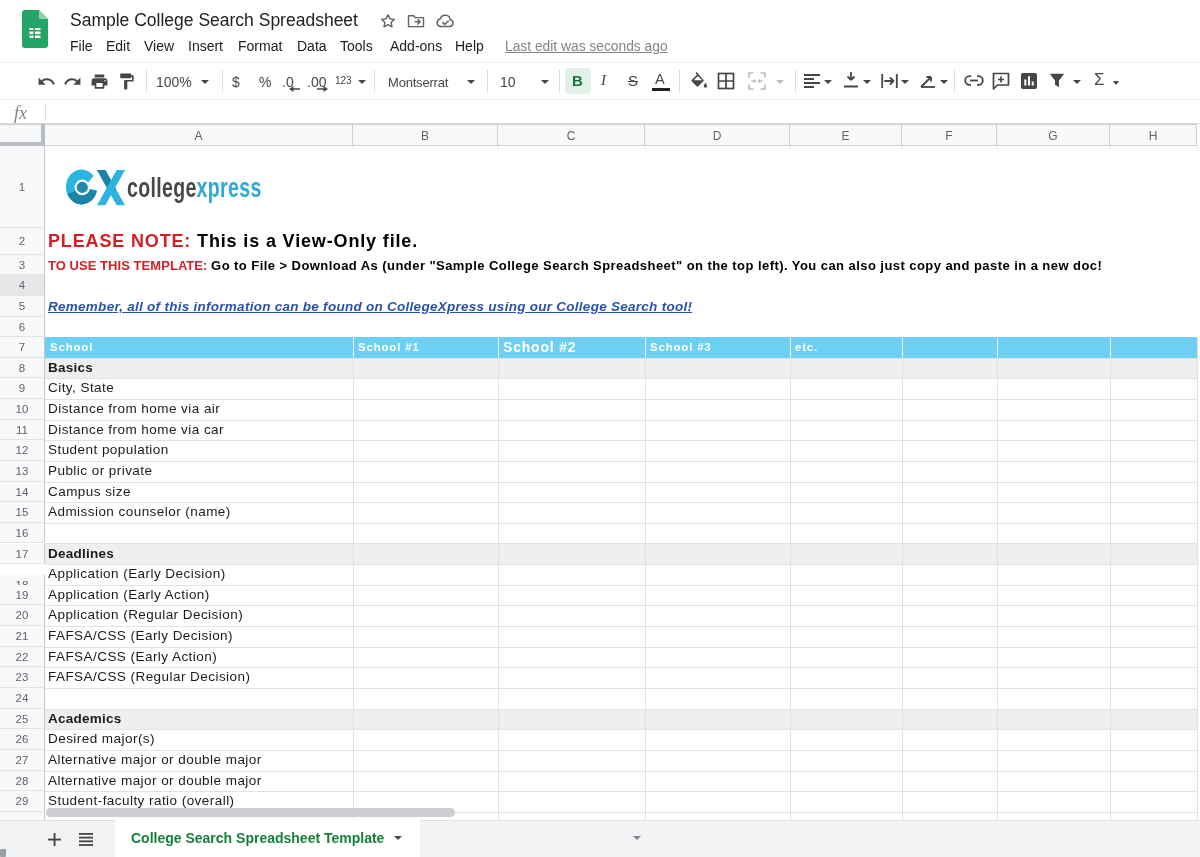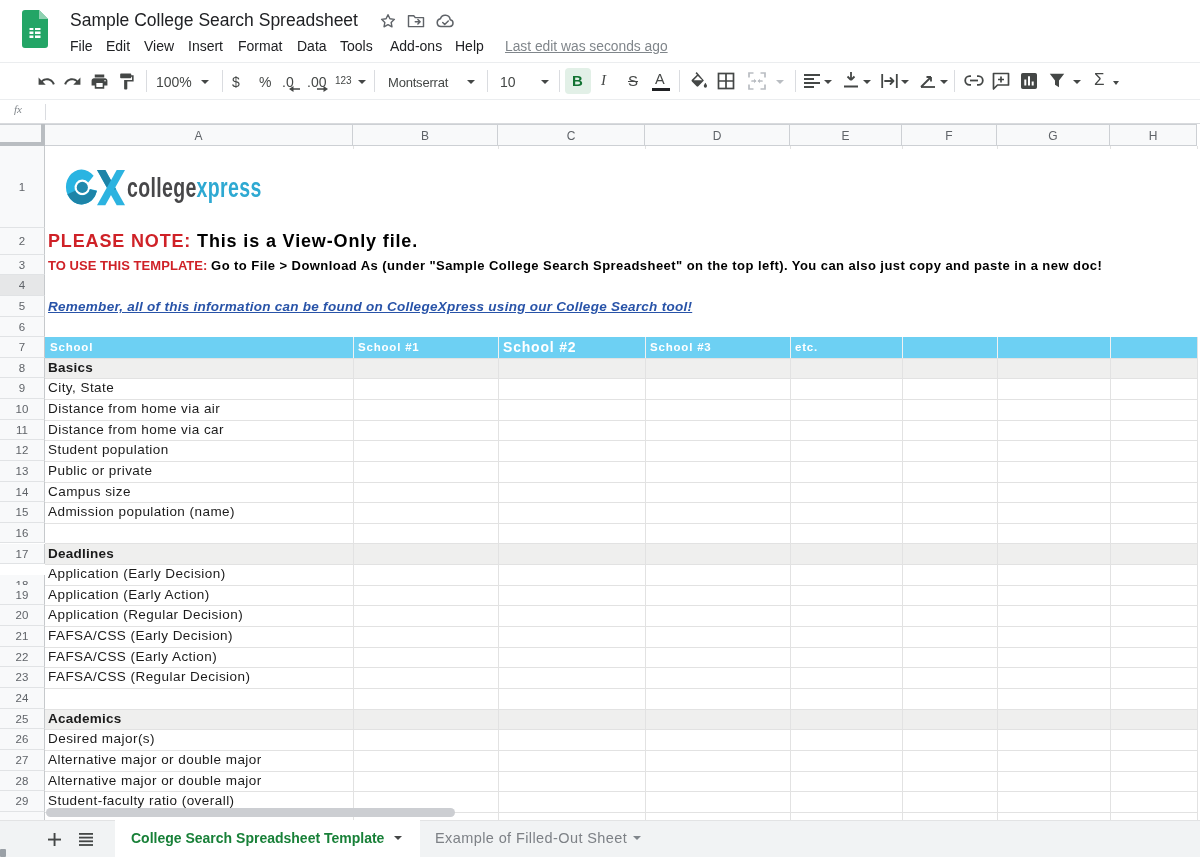--- a/index.html
+++ b/index.html
@@ -145,21 +145,21 @@
  <path d="M2.8 1 h12.4 a1.8 1.8 0 0 1 1.8 1.8 v12.4 a1.8 1.8 0 0 1 -1.8 1.8 H2.8 A1.8 1.8 0 0 1 1 15.2 V2.8 A1.8 1.8 0 0 1 2.8 1 Z M4.3 13.4 h2 V7.6 h-2 Z M8 13.4 h2 V4.3 H8 Z M11.7 13.4 h2 V9.5 h-2 Z" fill-rule="evenodd"></path>
 </svg>
 <svg class="ic" style="left:1049px;top:73px" width="16" height="15" viewBox="0 0 16 15" fill="#444746">
  <path d="M.8 .8 h14.4 L10 7.6 v6.6 l-4 -2.4 V7.6 Z"></path>
 </svg>
 <div class="caret" style="left:1073px;top:80px"></div>
 <div class="abs" style="left:1094px;top:70px;font-size:17px;font-weight:500;color:#444746">Σ</div>
 <div class="caret" style="left:1113px;top:81px;border-left-width:3.5px;border-right-width:3.5px"></div>
 
 <div class="abs" style="left:0;top:100px;width:1200px;height:24px;background:#fff;border-bottom:1px solid #d8dadd;box-sizing:border-box"></div>
-<div class="abs" style="left:14px;top:103px;font-size:11px;font-style:italic;color:#80868b;font-family:'Liberation Serif',serif">fx</div>
+<div class="abs" style="left:14px;top:103px;font-size:18px;font-style:italic;color:#80868b;font-family:'Liberation Serif',serif">fx</div>
 <div class="abs" style="left:45px;top:104px;width:1px;height:16px;background:#dadce0"></div>
 <div class="abs" style="left:0;top:124px;width:1200px;height:22px;background:#fff"></div>
 <div class="colhd" style="left:45px;width:308px;border-top:1px solid #cdd0d4;border-bottom:1px solid #cdd0d4">A</div>
 <div class="colhd" style="left:353px;width:145px;border-top:1px solid #cdd0d4;border-bottom:1px solid #cdd0d4">B</div>
 <div class="colhd" style="left:498px;width:147px;border-top:1px solid #cdd0d4;border-bottom:1px solid #cdd0d4">C</div>
 <div class="colhd" style="left:645px;width:145px;border-top:1px solid #cdd0d4;border-bottom:1px solid #cdd0d4">D</div>
 <div class="colhd" style="left:790px;width:112px;border-top:1px solid #cdd0d4;border-bottom:1px solid #cdd0d4">E</div>
 <div class="colhd" style="left:902px;width:95px;border-top:1px solid #cdd0d4;border-bottom:1px solid #cdd0d4">F</div>
 <div class="colhd" style="left:997px;width:113px;border-top:1px solid #cdd0d4;border-bottom:1px solid #cdd0d4">G</div>
 <div class="colhd" style="left:1110px;width:87px;border-top:1px solid #cdd0d4;border-bottom:1px solid #cdd0d4">H</div>
@@ -268,21 +268,21 @@
 <div class="abs" style="left:795px;top:337.0px;height:20.65px;line-height:20.65px;font-size:11.5px;font-weight:bold;color:#fff;letter-spacing:.8px">etc.</div>
 <div class="ctext" style="top:357.6px;height:20.65px;line-height:20.65px;font-weight:bold;letter-spacing:.25px">Basics</div>
 <div class="ctext" style="top:543.5px;height:20.65px;line-height:20.65px;font-weight:bold;letter-spacing:.25px">Deadlines</div>
 <div class="ctext" style="top:708.7px;height:20.65px;line-height:20.65px;font-weight:bold;letter-spacing:.25px">Academics</div>
 <div class="ctext" style="top:378.3px;height:20.65px;line-height:20.65px">City, State</div>
 <div class="ctext" style="top:398.9px;height:20.65px;line-height:20.65px">Distance from home via air</div>
 <div class="ctext" style="top:419.6px;height:20.65px;line-height:20.65px">Distance from home via car</div>
 <div class="ctext" style="top:440.2px;height:20.65px;line-height:20.65px">Student population</div>
 <div class="ctext" style="top:460.9px;height:20.65px;line-height:20.65px">Public or private</div>
 <div class="ctext" style="top:481.5px;height:20.65px;line-height:20.65px">Campus size</div>
-<div class="ctext" style="top:502.2px;height:20.65px;line-height:20.65px">Admission population (name)</div>
+<div class="ctext" style="top:502.2px;height:20.65px;line-height:20.65px">Admission counselor (name)</div>
 <div class="ctext" style="top:564.1px;height:20.65px;line-height:20.65px">Application (Early Decision)</div>
 <div class="ctext" style="top:584.8px;height:20.65px;line-height:20.65px">Application (Early Action)</div>
 <div class="ctext" style="top:605.4px;height:20.65px;line-height:20.65px">Application (Regular Decision)</div>
 <div class="ctext" style="top:626.1px;height:20.65px;line-height:20.65px">FAFSA/CSS (Early Decision)</div>
 <div class="ctext" style="top:646.7px;height:20.65px;line-height:20.65px">FAFSA/CSS (Early Action)</div>
 <div class="ctext" style="top:667.4px;height:20.65px;line-height:20.65px">FAFSA/CSS (Regular Decision)</div>
 <div class="ctext" style="top:729.3px;height:20.65px;line-height:20.65px">Desired major(s)</div>
 <div class="ctext" style="top:750.0px;height:20.65px;line-height:20.65px">Alternative major or double major</div>
 <div class="ctext" style="top:770.6px;height:20.65px;line-height:20.65px">Alternative major or double major</div>
 <div class="ctext" style="top:791.3px;height:20.65px;line-height:20.65px">Student-faculty ratio (overall)</div>
@@ -295,15 +295,14 @@
 </svg>
 <svg class="abs" style="left:79px;top:833px" width="14" height="13" viewBox="0 0 14 13" fill="#444746">
  <rect y="0" width="14" height="1.8"></rect>
       <rect y="3.7" width="14" height="1.8"></rect>
       <rect y="7.4" width="14" height="1.8"></rect>
       <rect y="11.1" width="14" height="1.8"></rect>
 </svg>
 <div class="abs" style="left:115px;top:820px;width:305px;height:37px;background:#fff"></div>
 <div class="abs" id="tab1" style="left:131px;top:820px;height:37px;line-height:37px;font-size:14px;font-weight:bold;color:#188038">College Search Spreadsheet Template</div>
 <div class="caret" style="left:394px;top:836px;border-top-color:#444746"></div>
-<div class="abs" id="tab2" style="left:435px;top:820px;height:37px;line-height:37px;font-size:14.5px;font-weight:500;color:#7d8186;letter-spacing:.4px">Example of Filled-Out Sheet</div>
 <div class="caret" style="left:633px;top:836px;border-top-color:#80868b"></div>
 <div class="abs" style="left:0;top:849px;width:6px;height:8px;background:#9aa0a6;border-radius:1px"></div>
 </div>
 </body></html>

